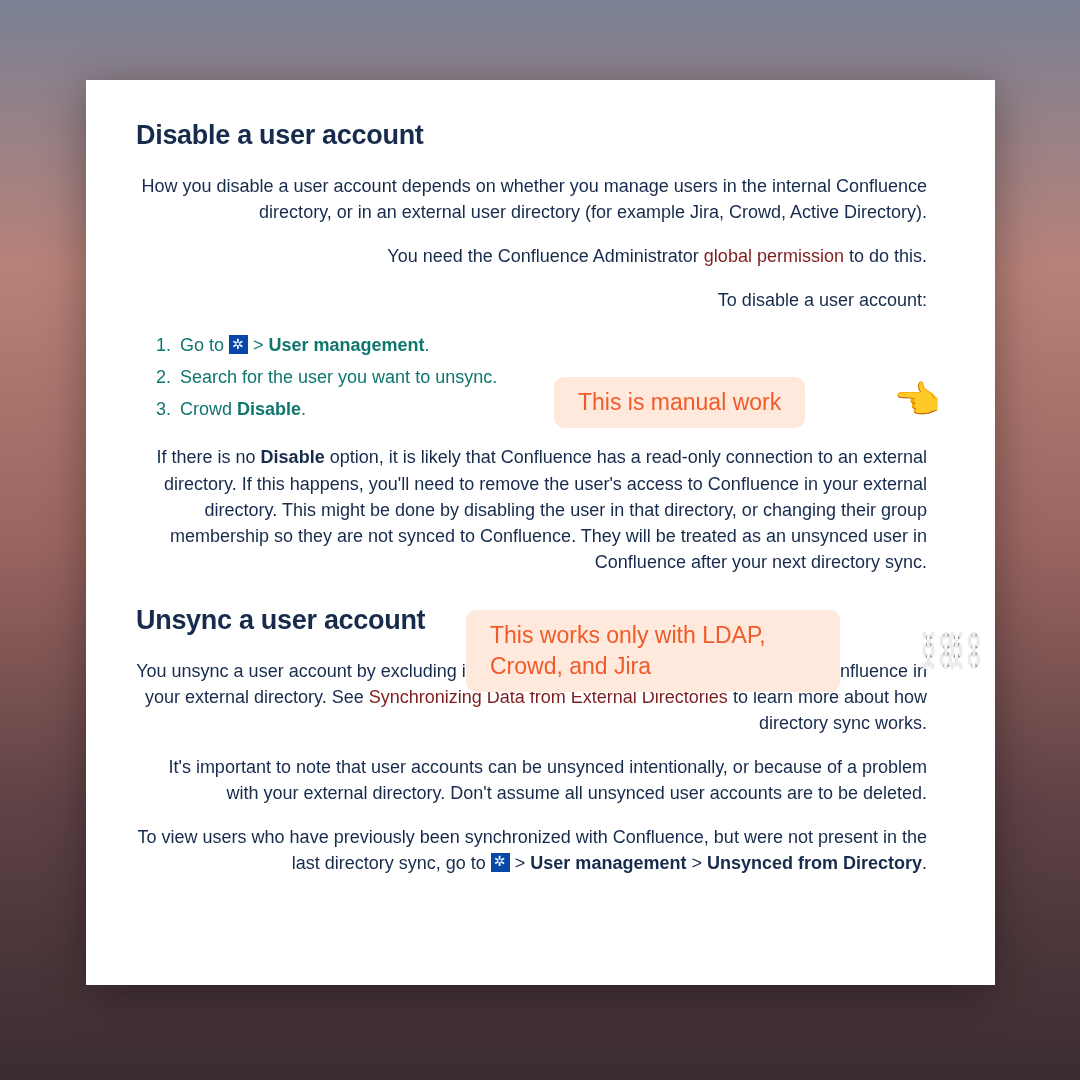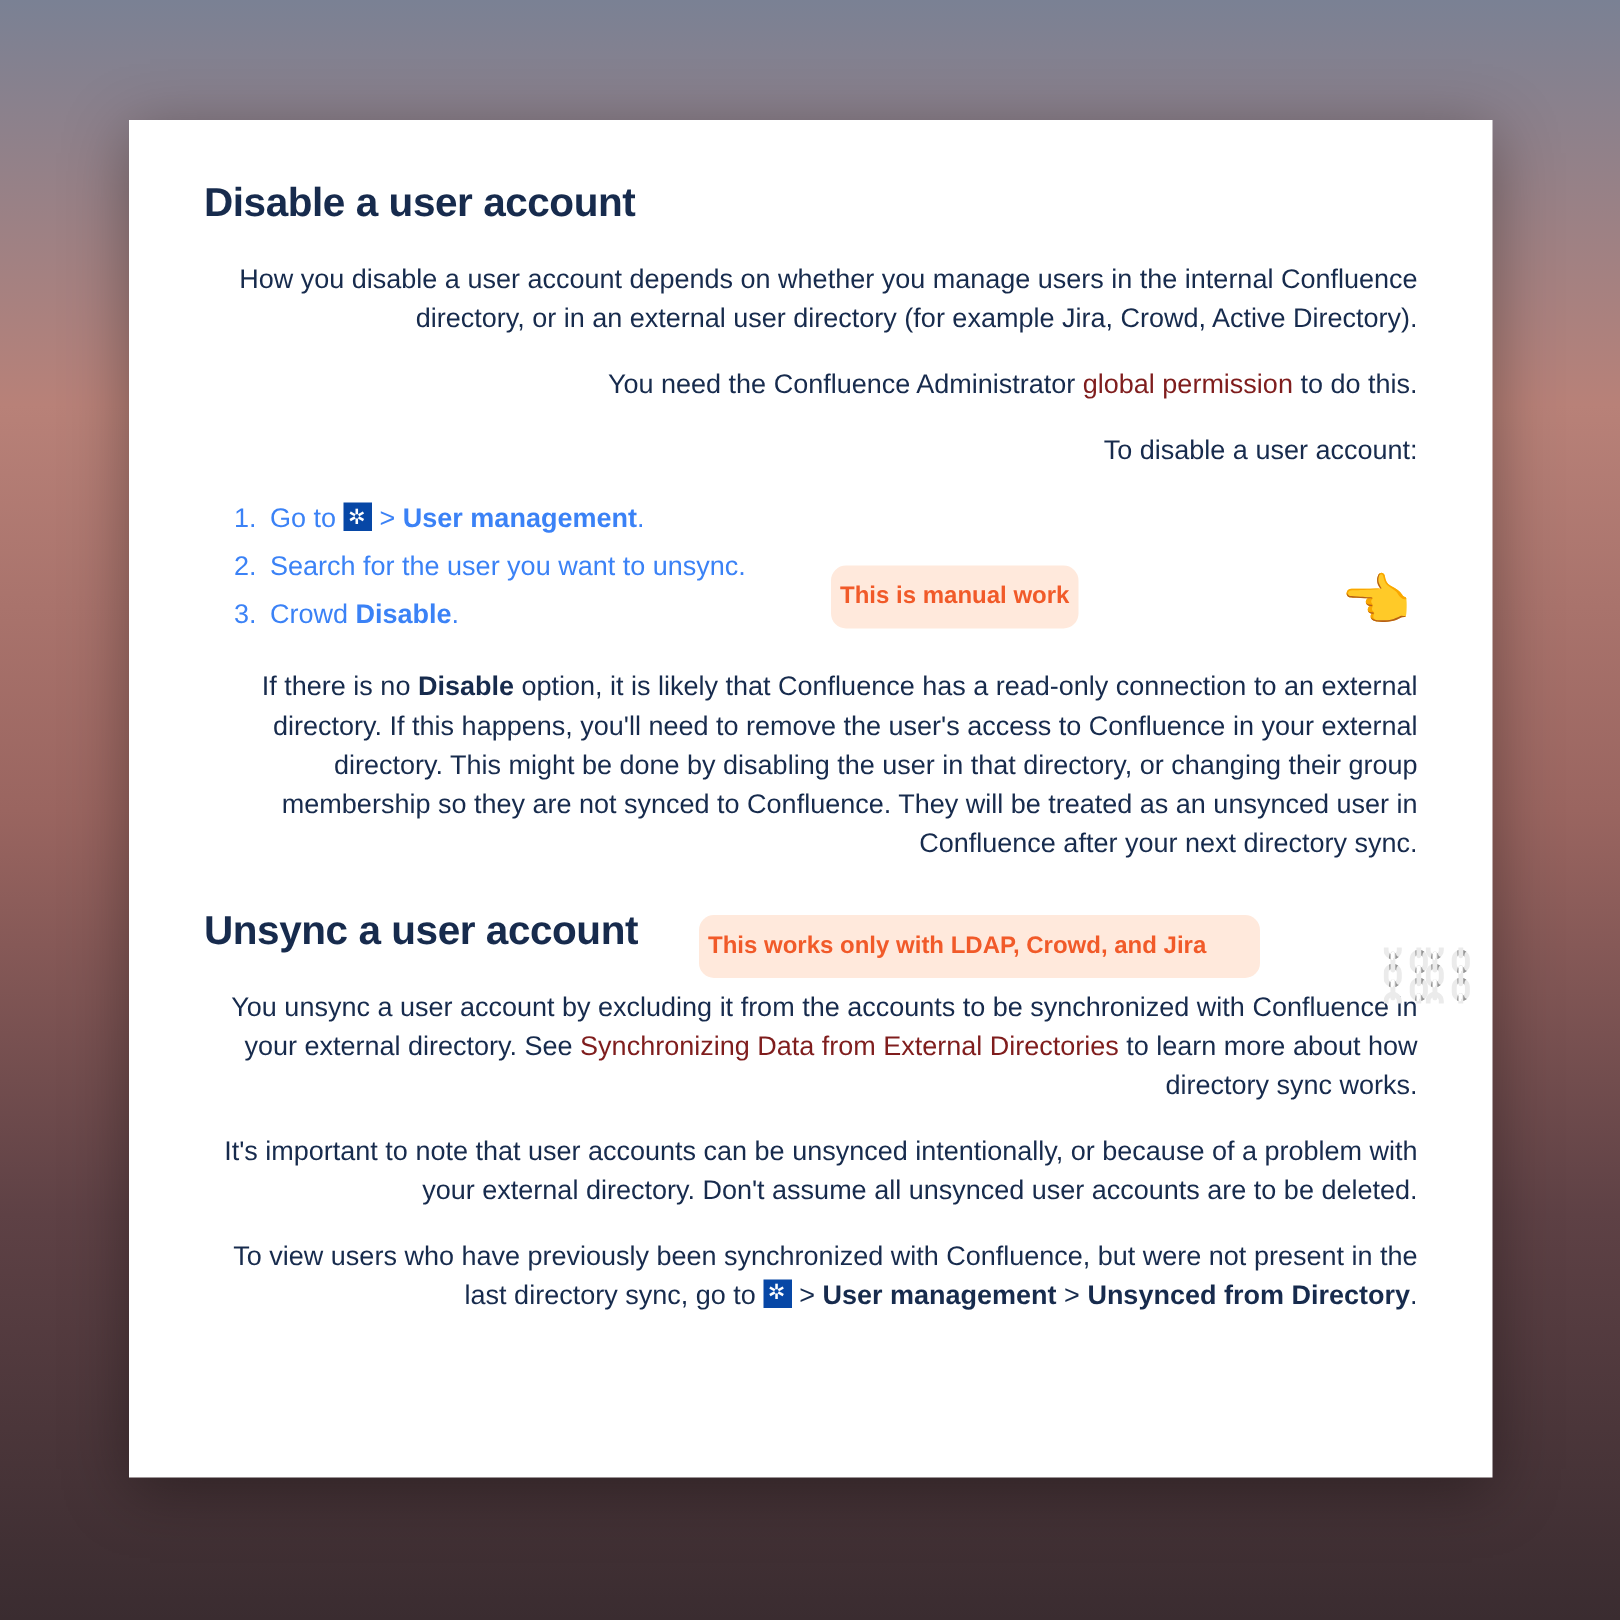--- a/index.html
+++ b/index.html
@@ -9,21 +9,21 @@
   font-family: -apple-system, BlinkMacSystemFont, "Segoe UI", Arial, sans-serif;
   position: relative;
   overflow: hidden;
 }
 .card {
   position: absolute;
   left: 86px; top: 80px;
   width: 909px; height: 905px;
   background: #fff;
   box-shadow: 0 8px 40px rgba(0,0,0,0.35);
-  padding: 40px 50px 30px 50px;
+  padding: 40px 68px 30px 50px;
   color: #172b4d;
 }
 h2 {
   font-size: 27px;
   font-weight: 700;
   color: #172b4d;
   margin-bottom: 22px;
   letter-spacing: -0.3px;
 }
 p {
@@ -31,21 +31,21 @@
   line-height: 1.45;
   color: #172b4d;
   margin-bottom: 18px;
   text-align: right;
 }
 a { color: #7f1d1d; text-decoration: none; }
 ol {
   margin: 0 0 20px 40px;
   font-size: 18px;
   line-height: 1.65;
-  color: #3b82f6;
+  color: #0f766e;
 }
 ol li { padding-left: 4px; margin-bottom: 2px; }
 strong { font-weight: 700; }
 .gear {
   display: inline-block;
   width: 19px; height: 19px;
   background: #0747a6;
   vertical-align: -3px;
   position: relative;
 }
@@ -53,24 +53,24 @@
   content: "✲";
   color: #fff;
   position: absolute;
   left: 3px; top: -2px;
   font-size: 14px;
 }
 .callout {
   position: absolute;
   background: #ffe9dc;
   color: #f15a29;
-  font-size: 16px;
-  font-weight: 700;
+  font-size: 23px;
+  font-weight: 400;
   border-radius: 10px;
-  padding: 10px 6px;
+  padding: 10px 24px;
   line-height: 1.35;
 }
 .c1 { left: 554px; top: 377px; width: auto; }
 .c2 { left: 466px; top: 610px; width: 374px; }
 .emoji {
   position: absolute;
   font-size: 38px;
 }
 .hand { left: 895px; top: 378px; transform: scaleX(-1); }
 .chain1 { left: 916px; top: 630px; font-size: 34px; filter: grayscale(1) brightness(1.4); }

